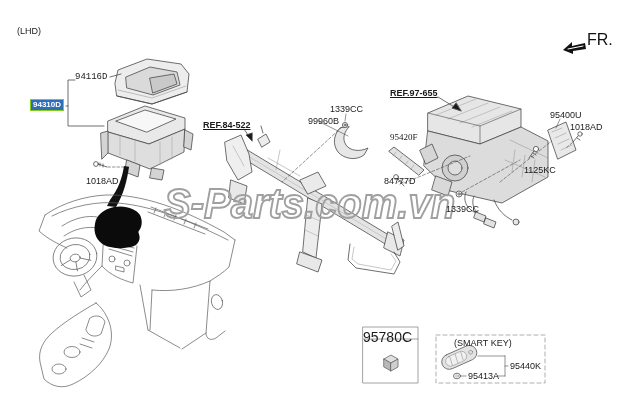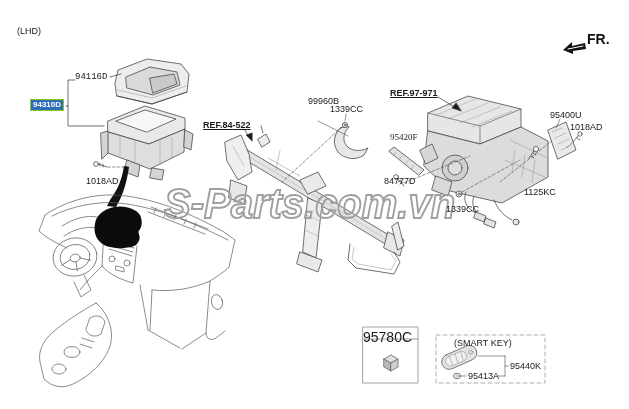--- a/index.html
+++ b/index.html
@@ -8,21 +8,21 @@
   .stage svg{position:absolute;left:0;top:0;z-index:1;}
   .watermark{position:absolute;left:164px;top:182px;z-index:2;
              font-family:"Liberation Sans",sans-serif;
              font-size:43px;font-style:italic;font-weight:700;line-height:1;
              color:transparent;-webkit-text-stroke:2px #a0a0a0;
              transform:scaleX(.93);transform-origin:left top;white-space:nowrap;}
   .lbl{position:absolute;z-index:3;font-size:9px;line-height:10px;white-space:nowrap;color:#1a1a1a;}
   .ref{font-weight:bold;text-decoration:underline;}
   .hl{position:absolute;z-index:3;font-size:8px;font-weight:bold;line-height:10px;
       color:#fff;background:#2e6db8;border:1px solid #84cc16;padding:0 2px;white-space:nowrap;}
-  .fr{position:absolute;z-index:3;font-size:14px;font-weight:bold;color:#111;}
+  .fr{position:absolute;z-index:3;font-size:16px;font-weight:normal;color:#111;}
   .boxhdr{position:absolute;z-index:3;font-size:14px;}
 </style>
 </head>
 <body>
 
 <div class="stage">
 
 <svg width="629" height="409" viewBox="0 0 629 409">
   <g fill="none" stroke="#4a4a4a" stroke-width="0.8" stroke-linejoin="round" stroke-linecap="round">
 
@@ -213,28 +213,28 @@
 <div class="watermark">S-Parts.com.vn</div>
 
 <span class="lbl" style="left:17px;top:26px;text-align:right;">(LHD)</span>
 <span class="fr" style="left:587px;top:31px;">FR.</span>
 
 <span class="lbl" style="left:75px;top:72px;font-family:Liberation Mono, monospace;">94116D</span>
 <span class="hl" style="left:30px;top:99px;">94310D</span>
 <span class="lbl" style="left:86px;top:176px;">1018AD</span>
 
 <span class="lbl ref" style="left:203px;top:120px;">REF.84-522</span>
-<span class="lbl" style="left:308px;top:96px;">99960B</span>
+<span class="lbl" style="left:308px;top:116px;">99960B</span>
 <span class="lbl" style="left:330px;top:104px;">1339CC</span>
 
-<span class="lbl ref" style="left:390px;top:88px;">REF.97-971</span>
+<span class="lbl ref" style="left:390px;top:88px;">REF.97-655</span>
 <span class="lbl" style="left:390px;top:132px;font-family:Liberation Serif, serif;">95420F</span>
 <span class="lbl" style="left:550px;top:110px;">95400U</span>
 <span class="lbl" style="left:570px;top:122px;">1018AD</span>
-<span class="lbl" style="left:524px;top:165px;margin-top:22px;">1125KC</span>
+<span class="lbl" style="left:524px;top:165px;">1125KC</span>
 <span class="lbl" style="left:384px;top:176px;">84777D</span>
 <span class="lbl" style="left:446px;top:204px;">1339CC</span>
 
 <span class="boxhdr" style="left:363px;top:329px;width:55px;">95780C</span>
 
 <span class="lbl" style="left:440px;top:338px;margin-left:14px;">(SMART KEY)</span>
 <span class="lbl" style="left:510px;top:361px;">95440K</span>
 <span class="lbl" style="left:468px;top:371px;">95413A</span>
 
 </div>

